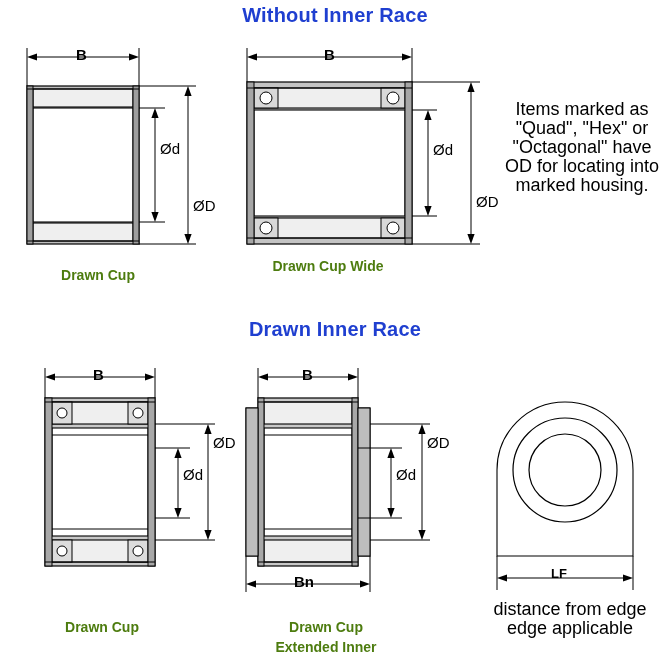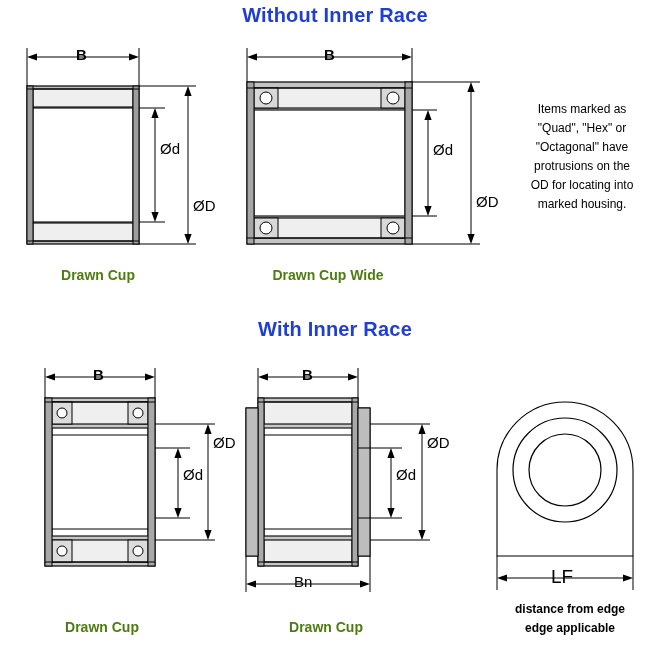--- a/index.html
+++ b/index.html
@@ -33,46 +33,45 @@
     text-align: center;
     color: #4d7c0f;
     font-size: 14px;
     font-weight: bold;
     line-height: 20px;
   }
   .note {
     position: absolute;
     text-align: center;
     color: #000;
-    font-size: 12px;
+    font-size: 18px;
     line-height: 19px;
   }
   .dimlabel {
     position: absolute;
     font-size: 15px;
     color: #000;
     font-family: "Liberation Sans", sans-serif;
   }
   svg { position: absolute; left: 0; top: 0; overflow: visible; }
   .ln { stroke: #000; stroke-width: 1.1; fill: none; }
   .thin { stroke: #000; stroke-width: 1; fill: none; }
 </style>
 </head>
 <body>
 
 <div id="root">
 
   <div class="section-title" style="top:4px;left:0;">Without Inner Race</div>
-  <div class="section-title" style="top:318px;left:0;">With Inner Race</div>
+  <div class="section-title" style="top:318px;left:0;">Drawn Inner Race</div>
 
   <div class="note" style="left:498px;top:100px;width:168px;">
     <div>Items marked as</div>
     <div>"Quad", "Hex" or</div>
     <div>"Octagonal" have</div>
-    <div>protrusions on the</div>
     <div>OD for locating into</div>
     <div>marked housing.</div>
   </div>
 
   <svg width="670" height="670">
 
     <line class="thin" x1="27" y1="48" x2="27" y2="86"></line>
     <line class="thin" x1="139" y1="48" x2="139" y2="86"></line>
     <line class="thin" x1="32" y1="57" x2="134" y2="57"></line>
     <path d="M27 57 L37 53.4 L37 60.6 Z" fill="#000"></path>
@@ -145,21 +144,21 @@
     <path d="M428 110 L424.4 120 L431.6 120 Z" fill="#000"></path>
     <path d="M428 216 L424.4 206 L431.6 206 Z" fill="#000"></path>
 
     <line class="thin" x1="471" y1="87" x2="471" y2="239"></line>
     <path d="M471 82 L467.4 92 L474.6 92 Z" fill="#000"></path>
     <path d="M471 244 L467.4 234 L474.6 234 Z" fill="#000"></path>
   </svg>
   <div class="dimlabel" style="left:324px;top:46px;font-weight:bold;">B</div>
   <div class="dimlabel" style="left:433px;top:141px;">Ød</div>
   <div class="dimlabel" style="left:476px;top:193px;">ØD</div>
-  <div class="caption" style="left:228px;top:265px;width:200px;">Drawn Cup Wide</div>
+  <div class="caption" style="left:228px;top:256px;width:200px;">Drawn Cup Wide</div>
 
   <svg width="670" height="670">
     <line class="thin" x1="45" y1="368" x2="45" y2="398"></line>
     <line class="thin" x1="155" y1="368" x2="155" y2="398"></line>
     <line class="thin" x1="50" y1="377" x2="150" y2="377"></line>
     <path d="M45 377 L55 373.4 L55 380.6 Z" fill="#000"></path>
     <path d="M155 377 L145 373.4 L145 380.6 Z" fill="#000"></path>
 
     <rect x="45" y="398" width="110" height="168" fill="#c8c8c8" stroke="#000" stroke-width="1.2"></rect>
 
@@ -239,36 +238,37 @@
 
     <line class="thin" x1="246" y1="556" x2="246" y2="592"></line>
     <line class="thin" x1="370" y1="556" x2="370" y2="592"></line>
     <line class="thin" x1="251" y1="584" x2="365" y2="584"></line>
     <path d="M246 584 L256 580.4 L256 587.6 Z" fill="#000"></path>
     <path d="M370 584 L360 580.4 L360 587.6 Z" fill="#000"></path>
   </svg>
   <div class="dimlabel" style="left:302px;top:366px;font-weight:bold;">B</div>
   <div class="dimlabel" style="left:427px;top:434px;">ØD</div>
   <div class="dimlabel" style="left:396px;top:466px;">Ød</div>
-  <div class="dimlabel" style="left:294px;top:573px;font-weight:normal;">Bn</div>
+  <div class="dimlabel" style="left:294px;top:573px;font-weight:bold;">Bn</div>
   <div class="caption" style="left:236px;top:617px;width:180px;">
     <div>Drawn Cup</div>
+    <div>Extended Inner</div>
   </div>
 
   <svg width="670" height="670">
 
     <path class="ln" d="M497 470 A68 68 0 1 1 633 470 L633 556 L497 556 Z" fill="#ffffff" stroke="#000" stroke-width="1.3"></path>
     <circle cx="565" cy="470" r="52" fill="#ffffff" stroke="#000" stroke-width="1.2"></circle>
     <circle cx="565" cy="470" r="36" fill="#ffffff" stroke="#000" stroke-width="1.2"></circle>
 
     <line class="thin" x1="497" y1="556" x2="497" y2="590"></line>
     <line class="thin" x1="633" y1="556" x2="633" y2="590"></line>
     <line class="thin" x1="502" y1="578" x2="628" y2="578"></line>
     <path d="M497 578 L507 574.4 L507 581.6 Z" fill="#000"></path>
     <path d="M633 578 L623 574.4 L623 581.6 Z" fill="#000"></path>
   </svg>
-  <div class="dimlabel" style="left:551px;top:566px;font-weight:normal;font-size:19px;">LF</div>
-  <div class="note" style="left:480px;top:600px;width:180px;text-align:center;font-weight:bold;">
+  <div class="dimlabel" style="left:551px;top:566px;font-weight:bold;font-size:13px;">LF</div>
+  <div class="note" style="left:480px;top:600px;width:180px;text-align:center;">
     <div>distance from edge</div>
     <div>edge applicable</div>
   </div>
 
 </div>
 
 </body></html>

